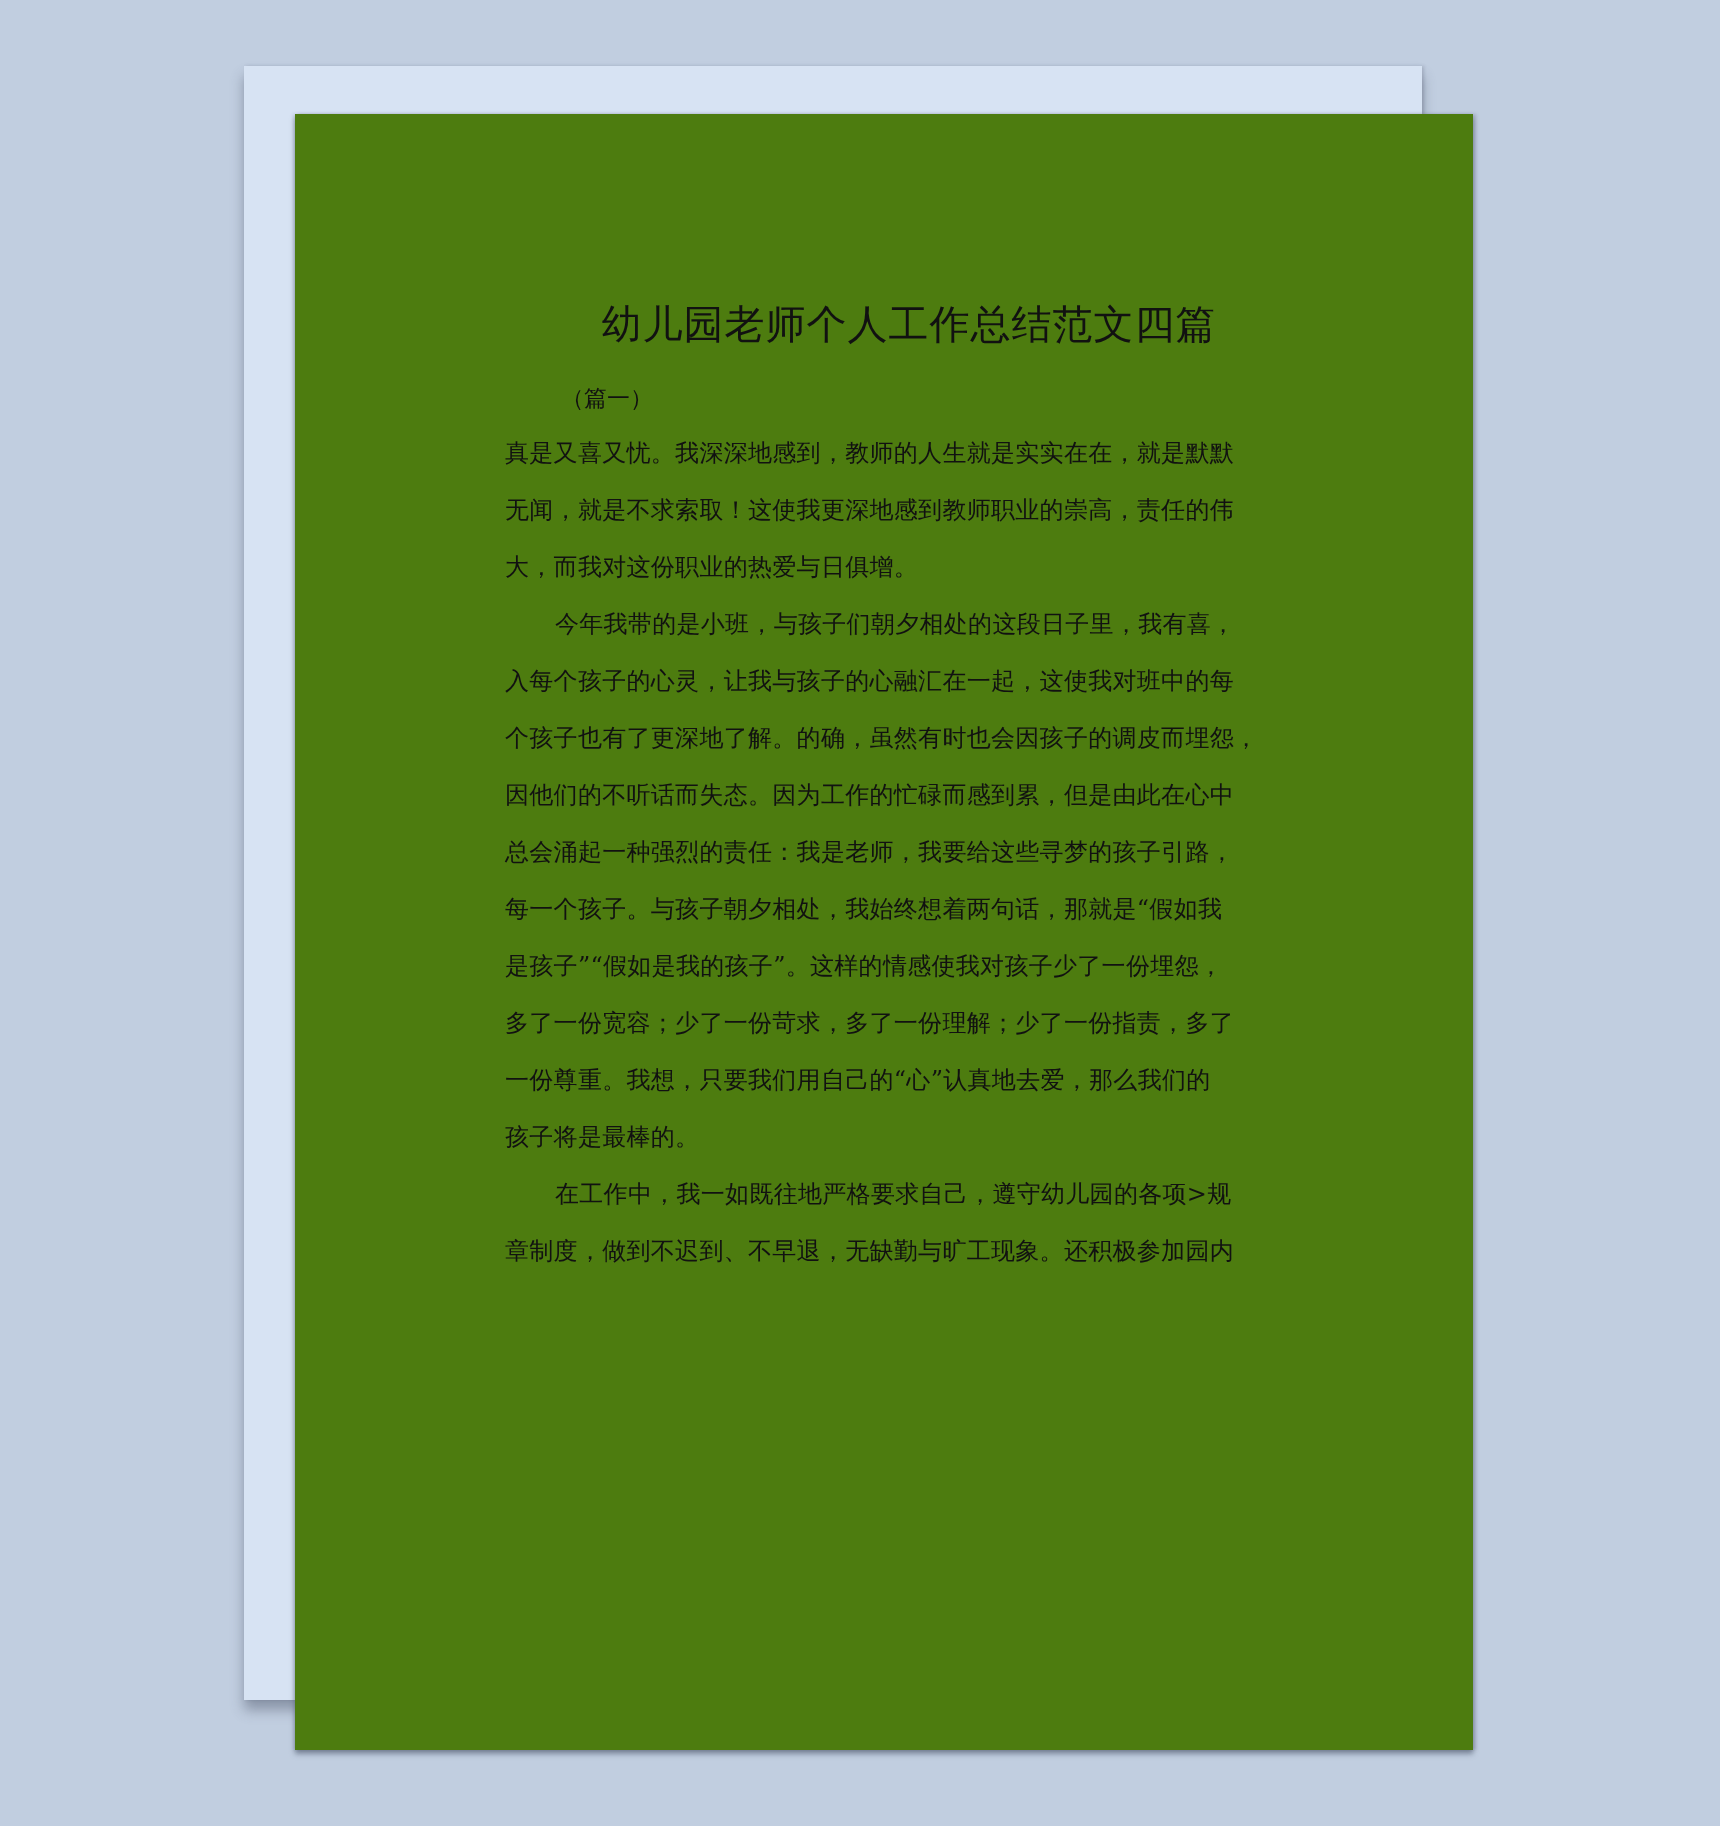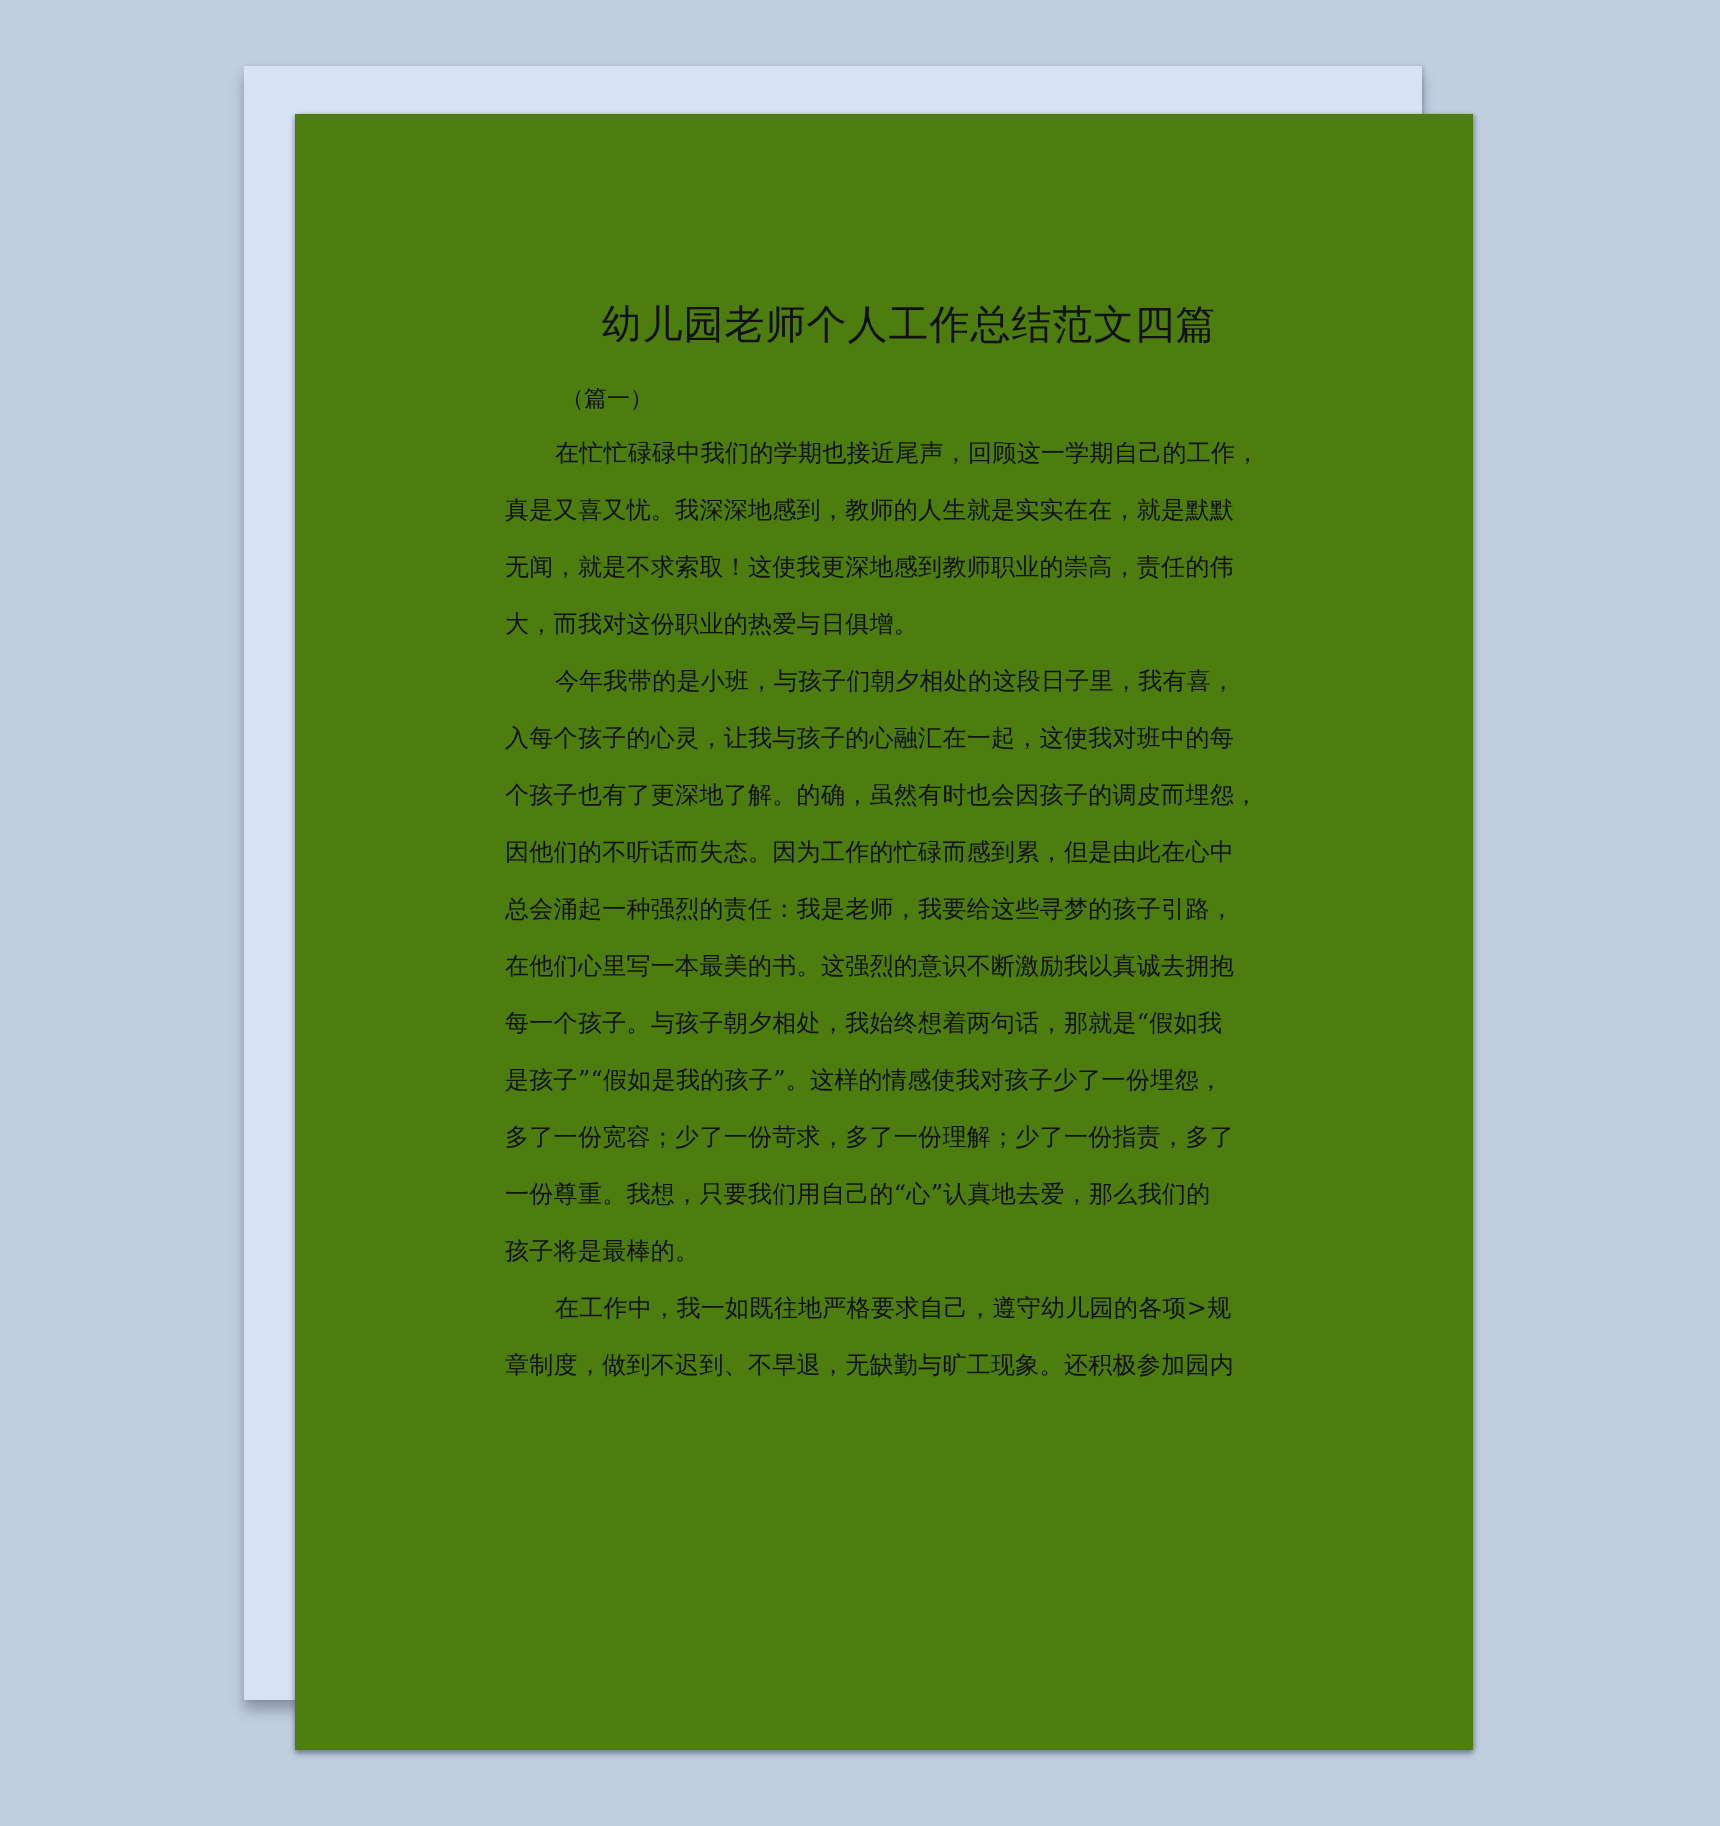--- a/index.html
+++ b/index.html
@@ -84,32 +84,30 @@
 
 <div class="back-sheet"></div>
 
 <div class="front-sheet">
   <div class="content">
     <h1 class="doc-title">幼儿园老师个人工作总结范文四篇</h1>
     <div class="section-label">（篇一）</div>
 
     <div class="paras">
       <p class="para">
-        <span class="line first">在忙忙碌碌中我们的学期也接近尾声，回顾这一学期自己的工作，</span>
         <span class="line">真是又喜又忧。我深深地感到，教师的人生就是实实在在，就是默默</span>
         <span class="line">无闻，就是不求索取！这使我更深地感到教师职业的崇高，责任的伟</span>
         <span class="line">大，而我对这份职业的热爱与日俱增。</span>
       </p>
       <p class="para">
         <span class="line first">今年我带的是小班，与孩子们朝夕相处的这段日子里，我有喜，</span>
         <span class="line">入每个孩子的心灵，让我与孩子的心融汇在一起，这使我对班中的每</span>
         <span class="line">个孩子也有了更深地了解。的确，虽然有时也会因孩子的调皮而埋怨，</span>
         <span class="line">因他们的不听话而失态。因为工作的忙碌而感到累，但是由此在心中</span>
         <span class="line">总会涌起一种强烈的责任：我是老师，我要给这些寻梦的孩子引路，</span>
-        <span class="line">在他们心里写一本最美的书。这强烈的意识不断激励我以真诚去拥抱</span>
         <span class="line">每一个孩子。与孩子朝夕相处，我始终想着两句话，那就是“假如我</span>
         <span class="line">是孩子”“假如是我的孩子”。这样的情感使我对孩子少了一份埋怨，</span>
         <span class="line">多了一份宽容；少了一份苛求，多了一份理解；少了一份指责，多了</span>
         <span class="line">一份尊重。我想，只要我们用自己的“心”认真地去爱，那么我们的</span>
         <span class="line">孩子将是最棒的。</span>
       </p>
       <p class="para">
         <span class="line first">在工作中，我一如既往地严格要求自己，遵守幼儿园的各项&gt;规</span>
         <span class="line">章制度，做到不迟到、不早退，无缺勤与旷工现象。还积极参加园内</span>
       </p>

